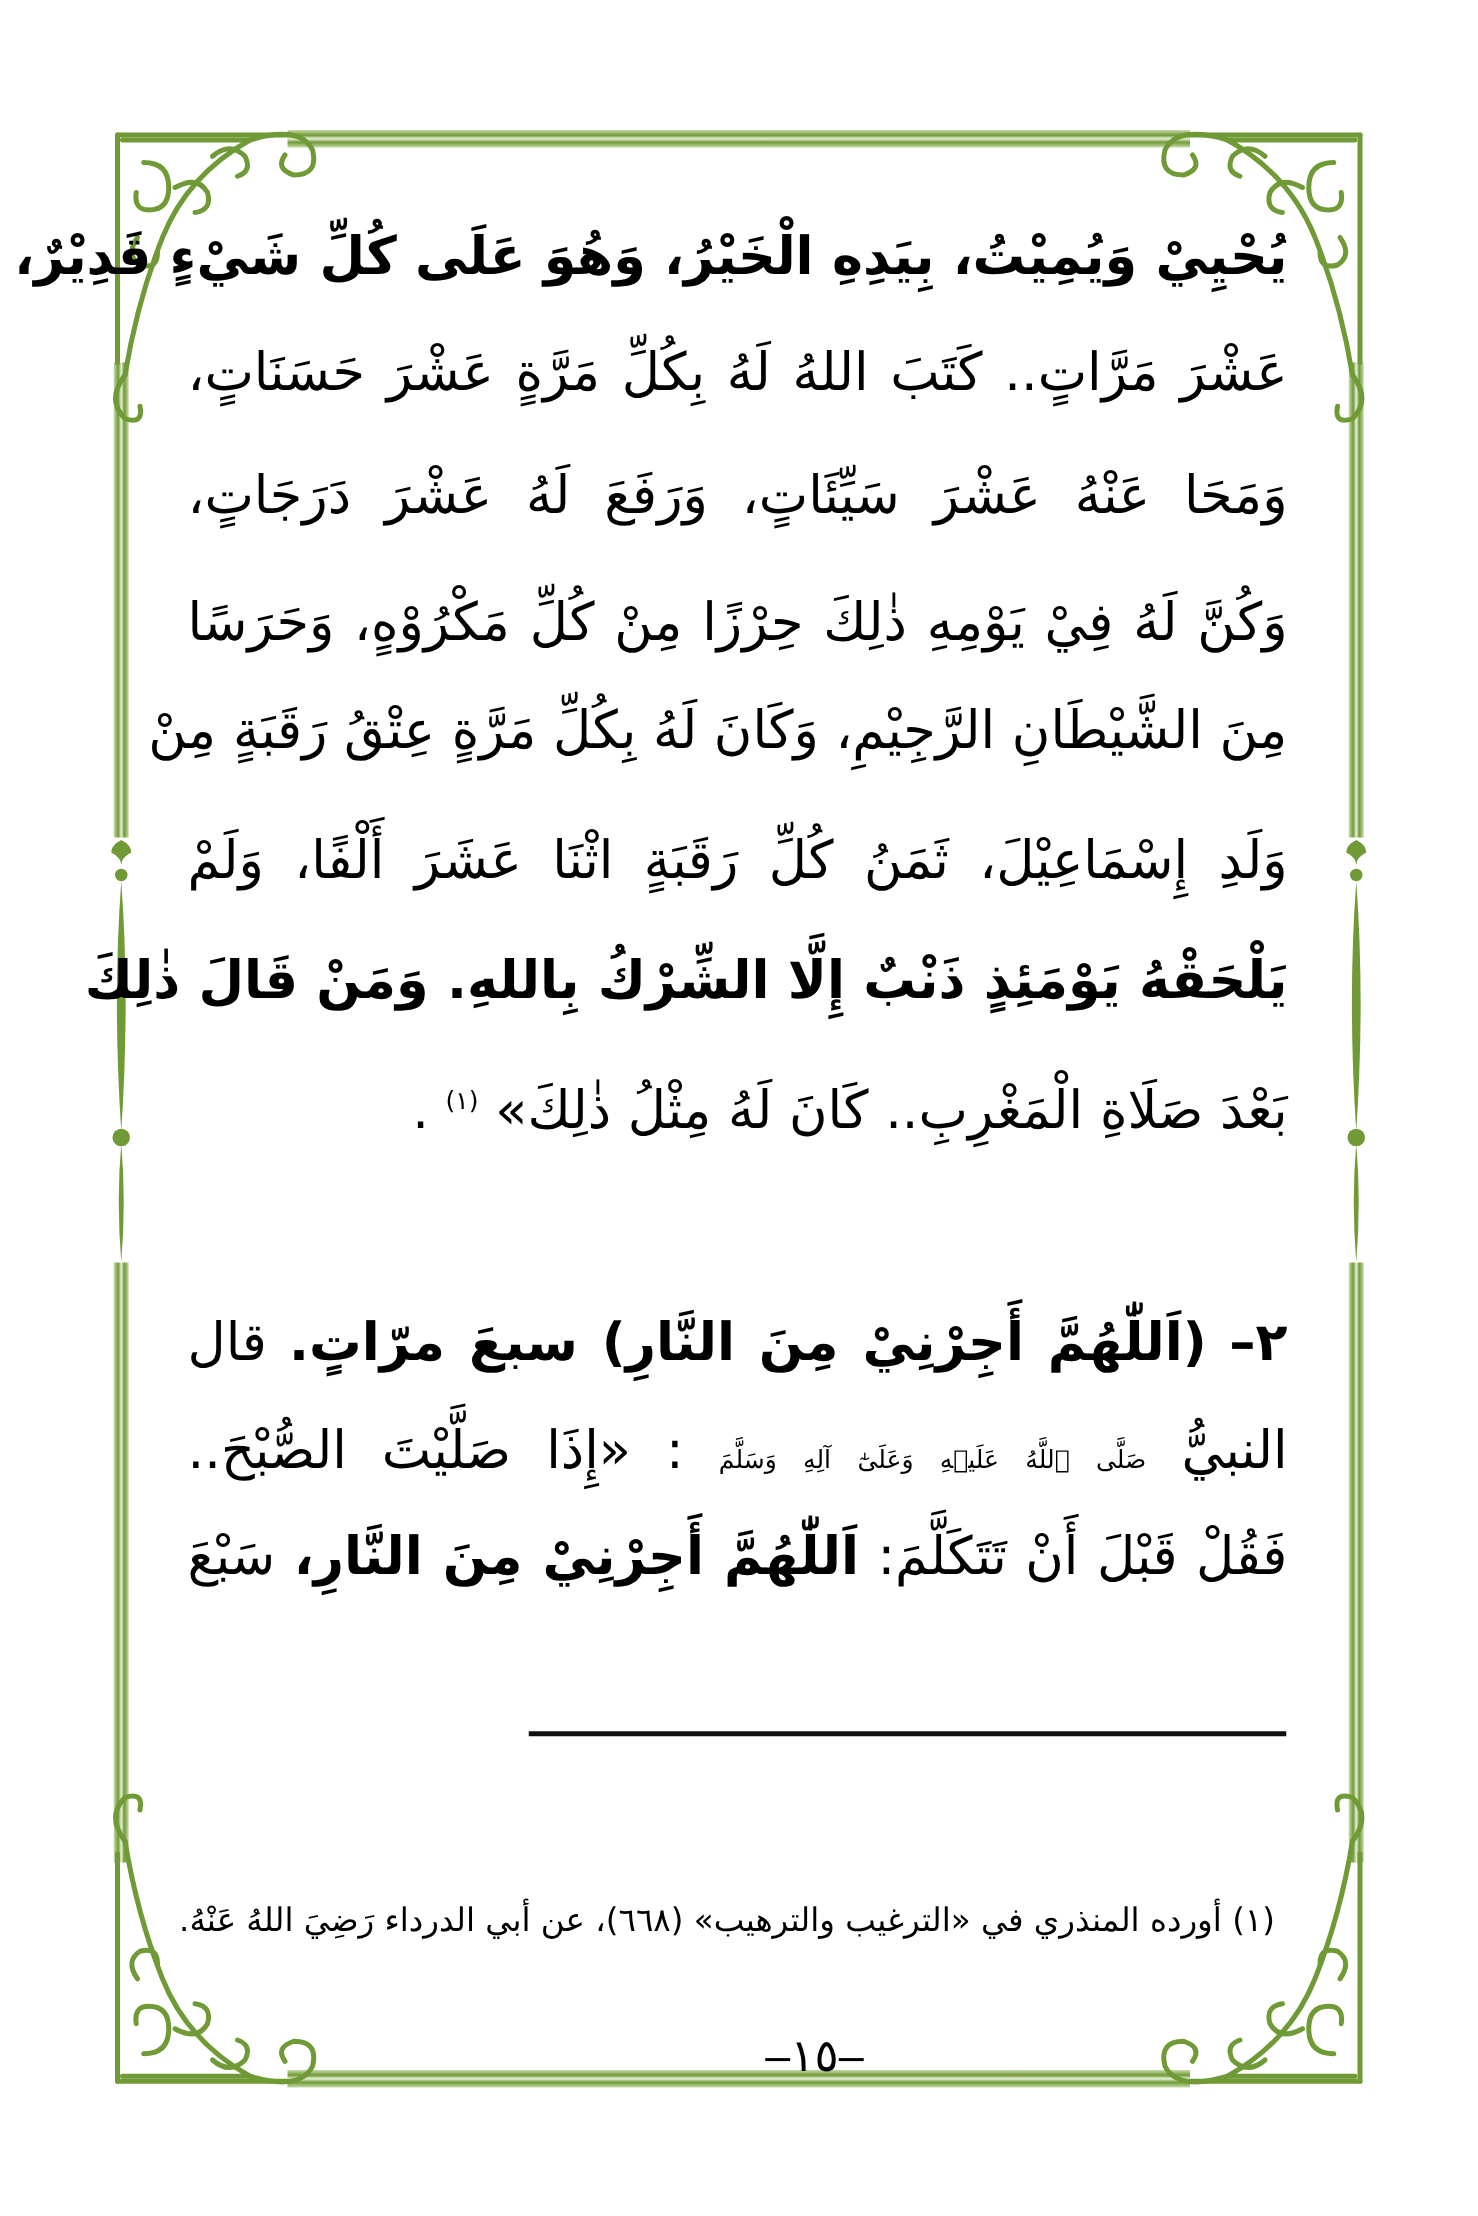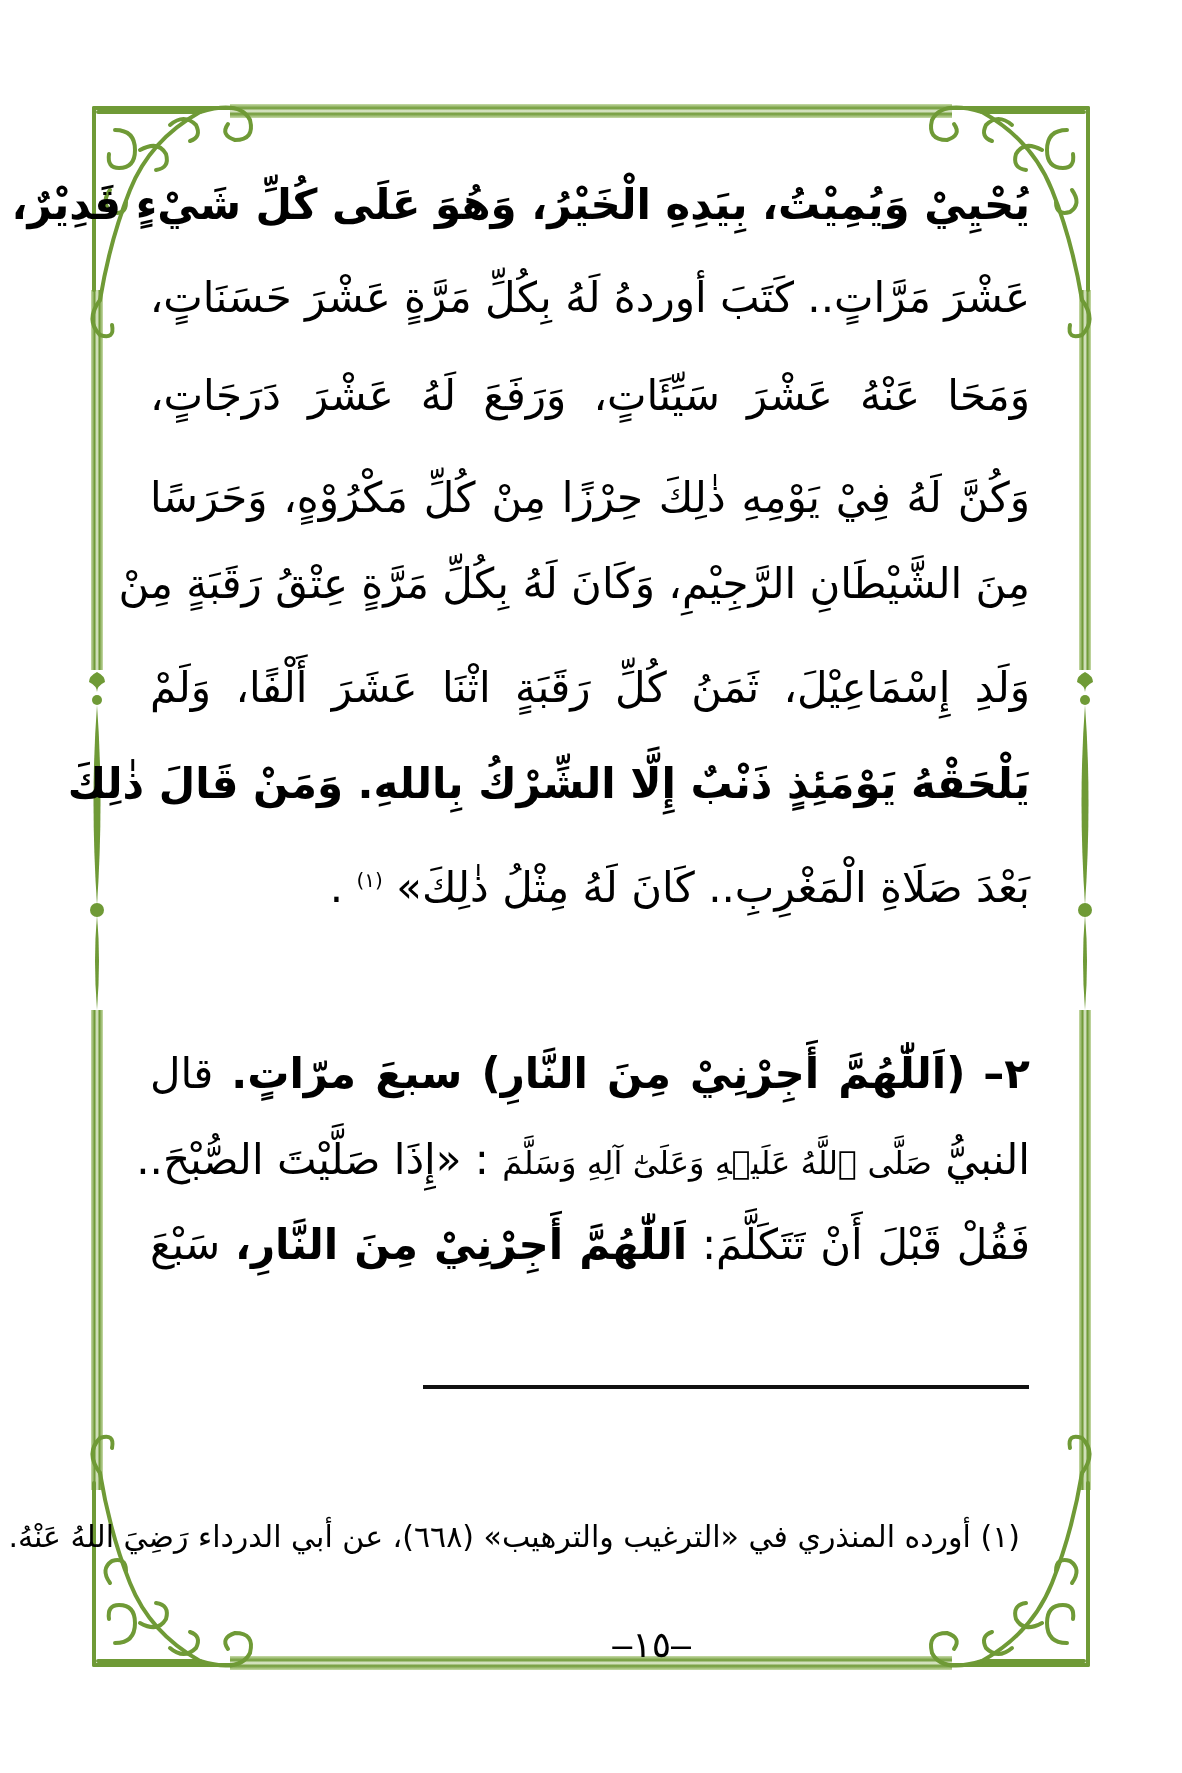--- a/index.html
+++ b/index.html
@@ -37,39 +37,39 @@
       line-height: 90px;
       font-size: 42px;
       white-space: nowrap;
       text-align: justify;
       text-align-last: justify;
       direction: rtl;
       font-family: "DejaVu Sans", sans-serif;
     }
     .line.bold { font-weight: bold; }
     .line .b { font-weight: bold; }
-    .line .honor { font-size: 32px; }
+    .line .honor { font-size: 20px; }
     .line .fnref { font-size: 20px; vertical-align: super; }
     .line.last { text-align-last: right; }
     .separator {
       position: absolute;
       left: 423px;
       top: 1385px;
       width: 606px;
       height: 4px;
       background: #111;
     }
     .footnote {
       position: absolute;
       left: 180px;
       width: 840px;
       top: 1512px;
       height: 50px;
       line-height: 50px;
-      font-size: 30px;
+      font-size: 26px;
       direction: rtl;
       text-align: left;
       white-space: nowrap;
       font-family: "DejaVu Sans", sans-serif;
     }
     .page-number {
       position: absolute;
       left: 491px;
       width: 200px;
       top: 1618px;
@@ -169,21 +169,21 @@
     <path d="M100 300 Q85 320 100 335 Q115 340 112 325"></path>
     <path d="M115 130 q20 0 20 20 q0 18 -16 18 q-12 0 -10 -14"></path>
     <path d="M140 150 q18 -10 26 4 q4 14 -10 16"></path>
     <path d="M110 190 q-10 14 2 22 q14 4 14 -10"></path>
     <path d="M170 125 q14 -12 26 0 q6 12 -6 16"></path>
   </g>
 </svg>
 
 <div class="text-block">
   <div class="line bold" style="top:160px;">يُحْيِيْ وَيُمِيْتُ، بِيَدِهِ الْخَيْرُ، وَهُوَ عَلَى كُلِّ شَيْءٍ قَدِيْرٌ،</div>
-  <div class="line" style="top:253px;">عَشْرَ مَرَّاتٍ.. كَتَبَ أوردهُ لَهُ بِكُلِّ مَرَّةٍ عَشْرَ حَسَنَاتٍ،</div>
+  <div class="line" style="top:253px;">عَشْرَ مَرَّاتٍ.. كَتَبَ اللهُ لَهُ بِكُلِّ مَرَّةٍ عَشْرَ حَسَنَاتٍ،</div>
   <div class="line" style="top:351px;">وَمَحَا عَنْهُ عَشْرَ سَيِّئَاتٍ، وَرَفَعَ لَهُ عَشْرَ دَرَجَاتٍ،</div>
   <div class="line" style="top:453px;">وَكُنَّ لَهُ فِيْ يَوْمِهِ ذٰلِكَ حِرْزًا مِنْ كُلِّ مَكْرُوْهٍ، وَحَرَسًا</div>
   <div class="line" style="top:539px;">مِنَ الشَّيْطَانِ الرَّجِيْمِ، وَكَانَ لَهُ بِكُلِّ مَرَّةٍ عِتْقُ رَقَبَةٍ مِنْ</div>
   <div class="line" style="top:643px;">وَلَدِ إِسْمَاعِيْلَ، ثَمَنُ كُلِّ رَقَبَةٍ اثْنَا عَشَرَ أَلْفًا، وَلَمْ</div>
   <div class="line" style="top:739px;font-weight:bold;">يَلْحَقْهُ يَوْمَئِذٍ ذَنْبٌ إِلَّا الشِّرْكُ بِاللهِ. وَمَنْ قَالَ ذٰلِكَ</div>
 
   <div class="line last" style="top:835px;">
     <span>بَعْدَ صَلَاةِ الْمَغْرِبِ.. كَانَ لَهُ مِثْلُ ذٰلِكَ»</span>
     <span class="fnref">(١)</span>
     <span>.</span>

